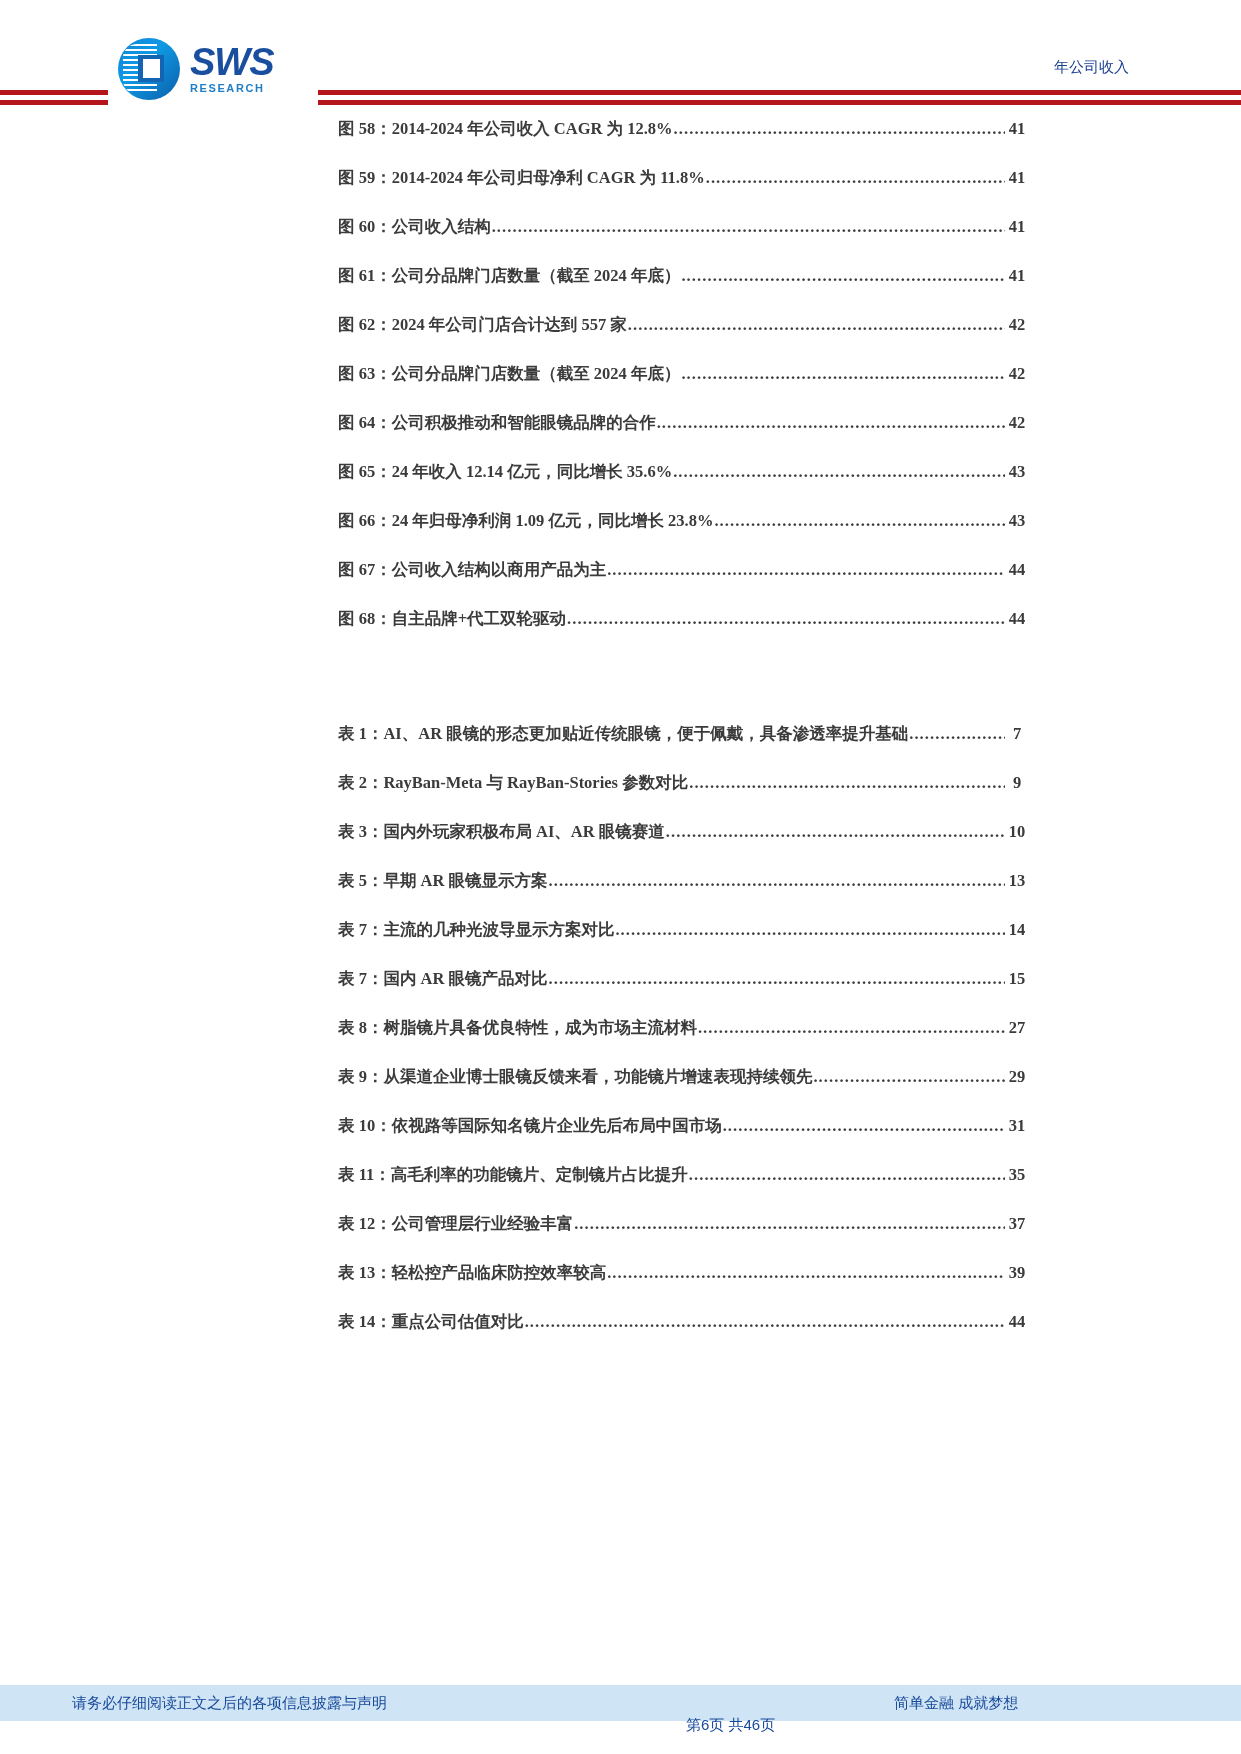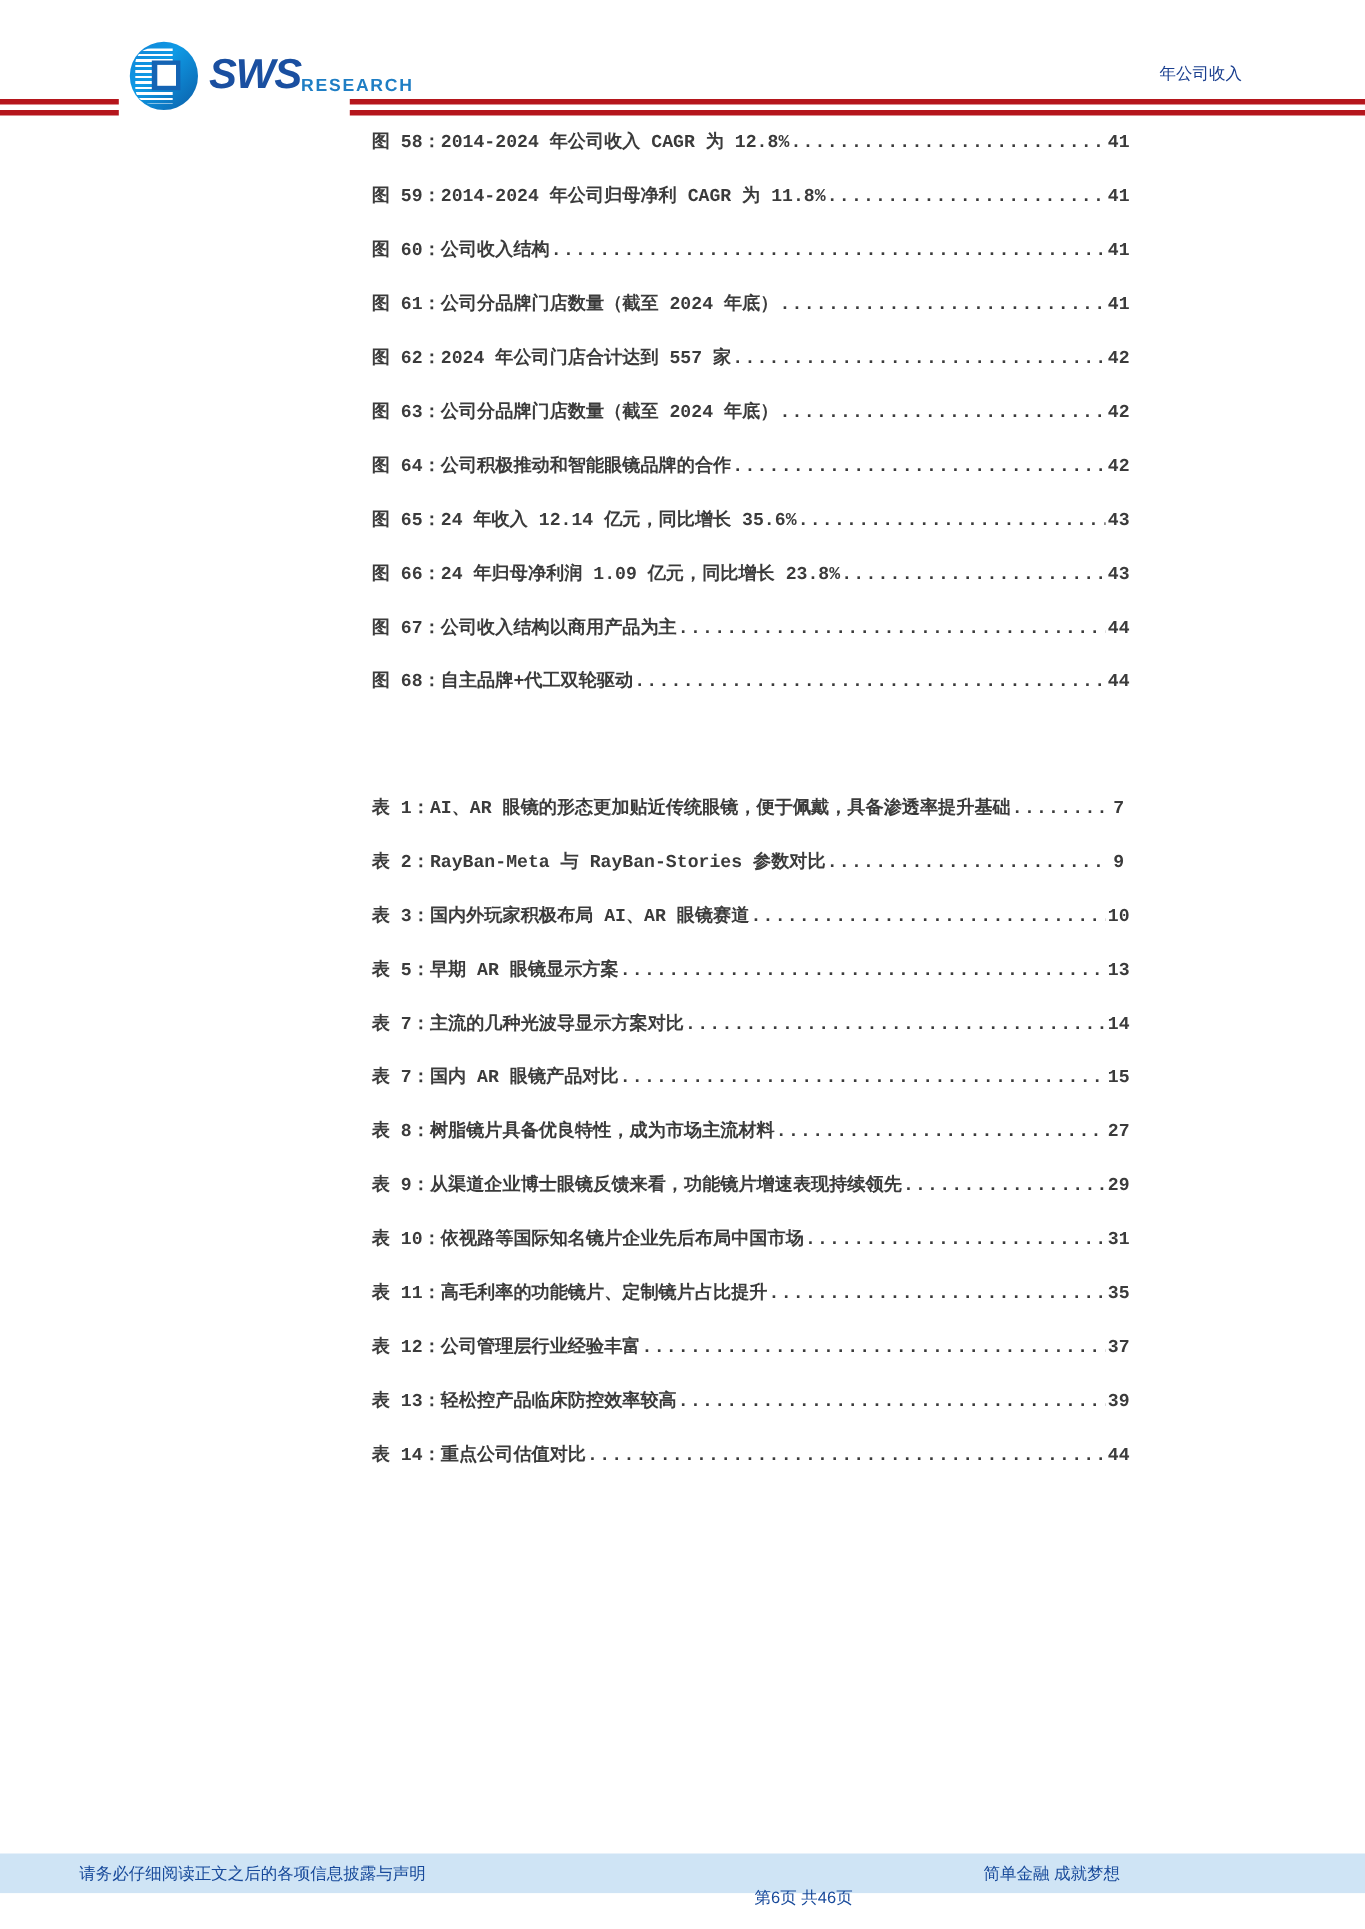--- a/index.html
+++ b/index.html
@@ -61,34 +61,34 @@
     background: #1464b4;
   }
   .logo-mark .square-inner {
     position: absolute;
     left: 25px; top: 21px;
     width: 17px; height: 19px;
     background: #ffffff;
   }
   .logo-text {
     display: flex;
+    flex-direction: column;
     line-height: 1;
     padding-bottom: 2px;
-    align-items: flex-end;
   }
   .logo-sws {
     font-size: 38px;
     font-weight: bold;
     color: #1a4fa0;
     letter-spacing: -1px;
     font-style: italic;
     font-family: "Liberation Sans", sans-serif;
   }
   .logo-research {
-    font-size: 16px;
+    font-size: 11px;
     font-weight: bold;
     color: #1f7ec4;
     letter-spacing: 1.6px;
     margin-top: 2px;
     font-family: "Liberation Sans", sans-serif;
   }
   .header-label {
     position: absolute;
     right: 112px;
     top: 58px;
@@ -114,21 +114,21 @@
     width: 690px;
   }
   .toc-row {
     display: flex;
     align-items: baseline;
     font-size: 16.5px;
     font-weight: bold;
     color: #3b3b3b;
     height: 49px;
     white-space: nowrap;
-    font-family: Liberation Mono, monospace;
+    font-family: Liberation Serif, serif;
   }
   .toc-label {
     flex: 0 0 auto;
   }
   .toc-dots {
     flex: 1 1 auto;
     overflow: hidden;
     margin: 0 1px;
     position: relative;
     height: 1em;

